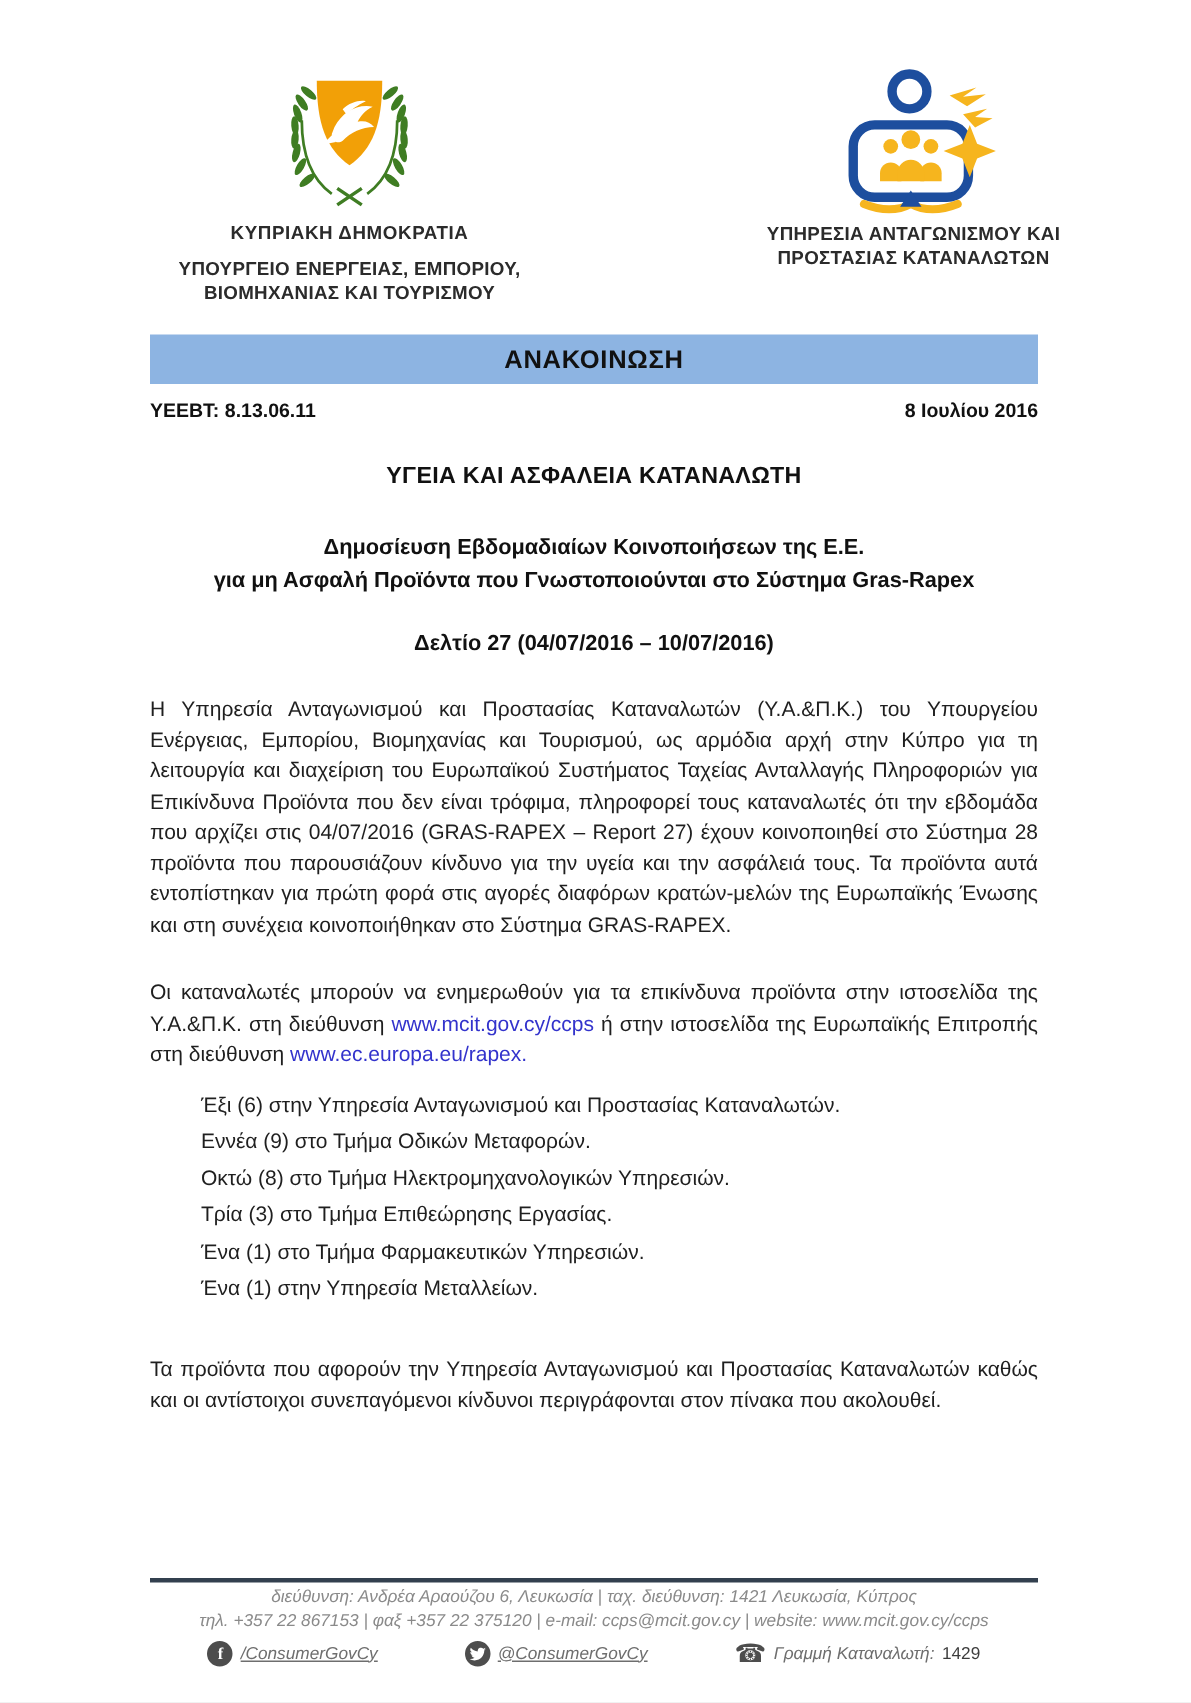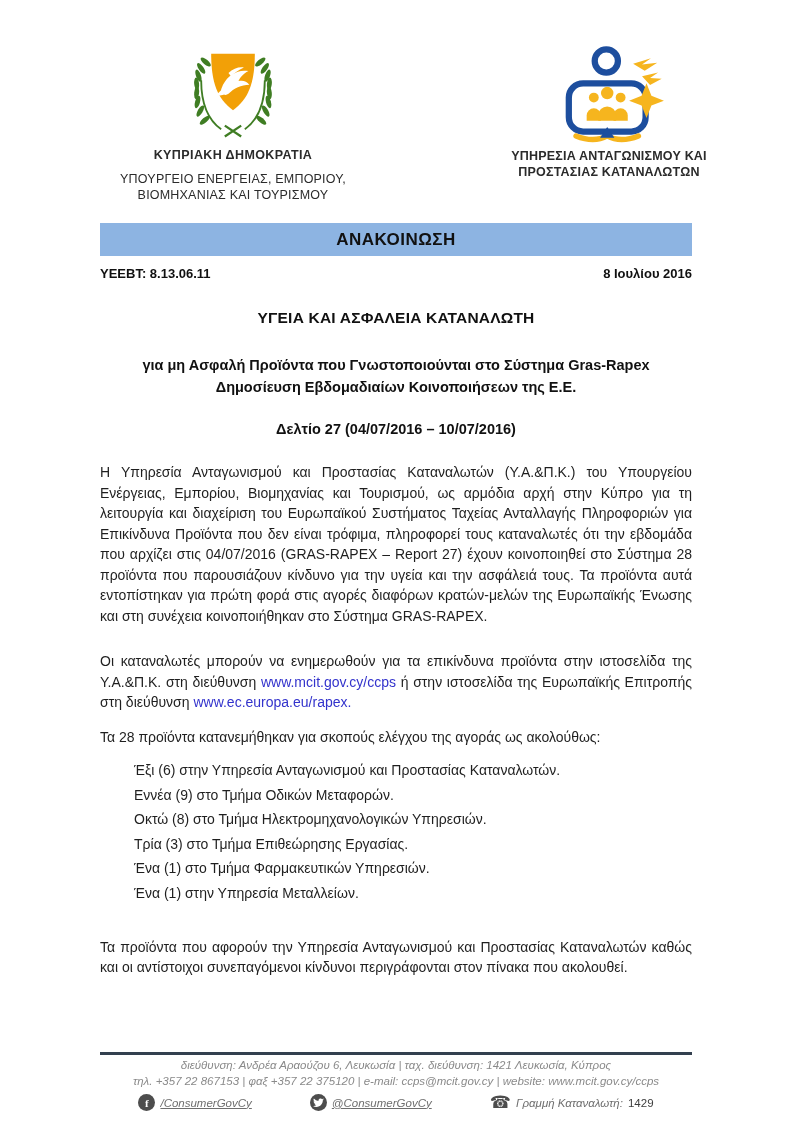--- a/index.html
+++ b/index.html
@@ -15,21 +15,21 @@
   }
   .content{padding:0 102px 0 100px;}
 
   
   .header{display:flex;justify-content:space-between;align-items:flex-start;padding:42px 70px 0 118px;}
   .header-col{display:flex;flex-direction:column;align-items:center;text-align:center;}
   .header-col.left{width:230px;}
   .header-col.right{width:230px;padding-top:2px;}
   .emblem-box{height:102px;display:flex;align-items:flex-start;justify-content:center;}
   .country{margin-top:4px;font-size:12.5px;font-weight:bold;color:#2b2b2b;letter-spacing:.4px;}
-  .org-lines{margin-top:9px;font-size:12.5px;font-weight:normal;color:#2b2b2b;line-height:16px;letter-spacing:.2px;}
+  .org-lines{margin-top:9px;font-size:12.5px;font-weight:bold;color:#2b2b2b;line-height:16px;letter-spacing:.2px;}
   .service-lines{margin-top:2px;font-size:12.5px;font-weight:bold;color:#2b2b2b;line-height:16px;letter-spacing:.2px;}
 
   
   .banner{
     margin:20px 102px 0 100px;
     background:#8db4e2;
     height:33px;line-height:33px;
     text-align:center;font-size:17px;font-weight:bold;color:#111;
     letter-spacing:.5px;
   }
@@ -143,31 +143,30 @@
 
   <div class="content">
     <div class="meta-row">
       <span>ΥΕΕΒΤ: 8.13.06.11</span>
       <span>8 Ιουλίου 2016</span>
     </div>
 
     <div class="section-title">ΥΓΕΙΑ ΚΑΙ ΑΣΦΑΛΕΙΑ ΚΑΤΑΝΑΛΩΤΗ</div>
 
     <div class="subtitle">
+      <div>Δημοσίευση Εβδομαδιαίων Κοινοποιήσεων της Ε.Ε.</div>
       <div>για μη Ασφαλή Προϊόντα που Γνωστοποιούνται στο Σύστημα Gras-Rapex</div>
-      <div>Δημοσίευση Εβδομαδιαίων Κοινοποιήσεων της Ε.Ε.</div>
     </div>
 
     <div class="bulletin">Δελτίο 27 (04/07/2016 – 10/07/2016)</div>
 
     <p class="para">Η Υπηρεσία Ανταγωνισμού και Προστασίας Καταναλωτών (Υ.Α.&amp;Π.Κ.) του Υπουργείου Ενέργειας, Εμπορίου, Βιομηχανίας και Τουρισμού, ως αρμόδια αρχή στην Κύπρο για τη λειτουργία και διαχείριση του Ευρωπαϊκού Συστήματος Ταχείας Ανταλλαγής Πληροφοριών για Επικίνδυνα Προϊόντα που δεν είναι τρόφιμα, πληροφορεί τους καταναλωτές ότι την εβδομάδα που αρχίζει στις 04/07/2016 (GRAS-RAPEX – Report 27) έχουν κοινοποιηθεί στο Σύστημα 28 προϊόντα που παρουσιάζουν κίνδυνο για την υγεία και την ασφάλειά τους. Τα προϊόντα αυτά εντοπίστηκαν για πρώτη φορά στις αγορές διαφόρων κρατών-μελών της Ευρωπαϊκής Ένωσης και στη συνέχεια κοινοποιήθηκαν στο Σύστημα GRAS-RAPEX.</p>
 
     <p class="para"><span>Οι καταναλωτές μπορούν να ενημερωθούν για τα επικίνδυνα προϊόντα στην ιστοσελίδα της Υ.Α.&amp;Π.Κ.  στη διεύθυνση </span><a class="link">www.mcit.gov.cy/ccps</a><span> ή στην ιστοσελίδα της Ευρωπαϊκής Επιτροπής στη διεύθυνση </span><a class="link">www.ec.europa.eu/rapex.</a></p>
 
-    <p class="para intro">Τα 28 προϊόντα κατανεμήθηκαν για σκοπούς ελέγχου της αγοράς ως ακολούθως:</p>
 
     <div class="list">
       <div class="list-item">Έξι (6) στην Υπηρεσία Ανταγωνισμού και Προστασίας Καταναλωτών.</div>
       <div class="list-item">Εννέα (9) στο Τμήμα Οδικών Μεταφορών.</div>
       <div class="list-item">Οκτώ (8) στο Τμήμα Ηλεκτρομηχανολογικών Υπηρεσιών.</div>
       <div class="list-item">Τρία (3) στο Τμήμα Επιθεώρησης Εργασίας.</div>
       <div class="list-item">Ένα (1) στο Τμήμα Φαρμακευτικών Υπηρεσιών.</div>
       <div class="list-item">Ένα (1) στην Υπηρεσία Μεταλλείων.</div>
     </div>
 

